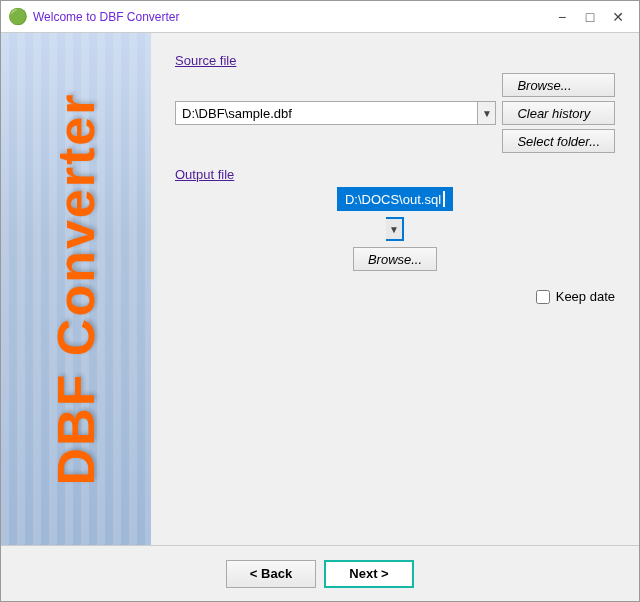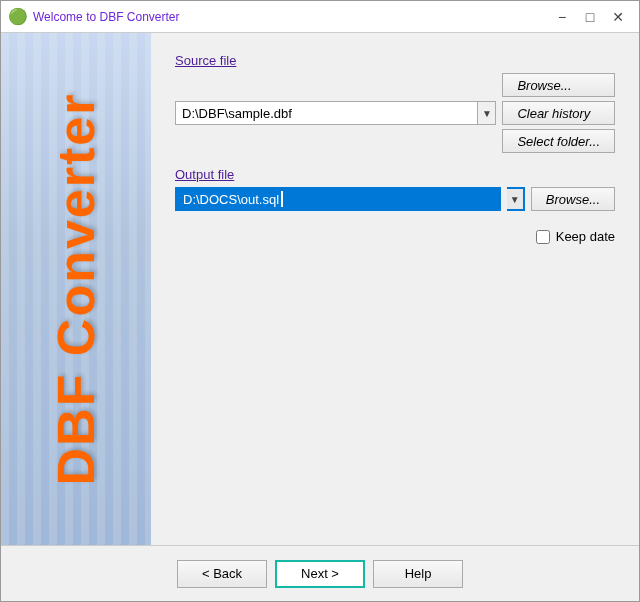--- a/index.html
+++ b/index.html
@@ -112,20 +112,21 @@
     }
     .field-label {
       font-size: 13px;
       color: #4c1d95;
       text-decoration: underline;
     }
     .field-row {
       display: flex;
       gap: 6px;
       align-items: center;
+      flex-direction: column;
     }
     .combo-box {
       flex: 1;
       height: 24px;
       border: 1px solid #aaa;
       background: white;
       padding: 2px 6px;
       font-size: 13px;
       display: flex;
       align-items: center;
@@ -226,20 +227,21 @@
       height: 28px;
       min-width: 90px;
       padding: 0 17px;
       border: 1px solid #aaa;
       background: linear-gradient(180deg, #f8f8f8, #e8e8e8);
       font-size: 13px;
       cursor: pointer;
       display: flex;
       align-items: center;
       justify-content: center;
+      font-weight: bold;
     }
     .footer-btn.primary {
       border: 2px solid #14b8a6;
       background: white;
     }
     .source-row {
       display: flex;
       gap: 6px;
       align-items: center;
     }
@@ -306,15 +308,14 @@
         <label for="keepdate">Keep date</label>
       </div>
 
       <div class="spacer"></div>
     </div>
   </div>
 
   <div class="footer">
     <button class="footer-btn">&lt; Back</button>
     <button class="footer-btn primary">Next &gt;</button>
-    <button class="footer-btn">Help</button>
   </div>
 </div>
 
 </body></html>

